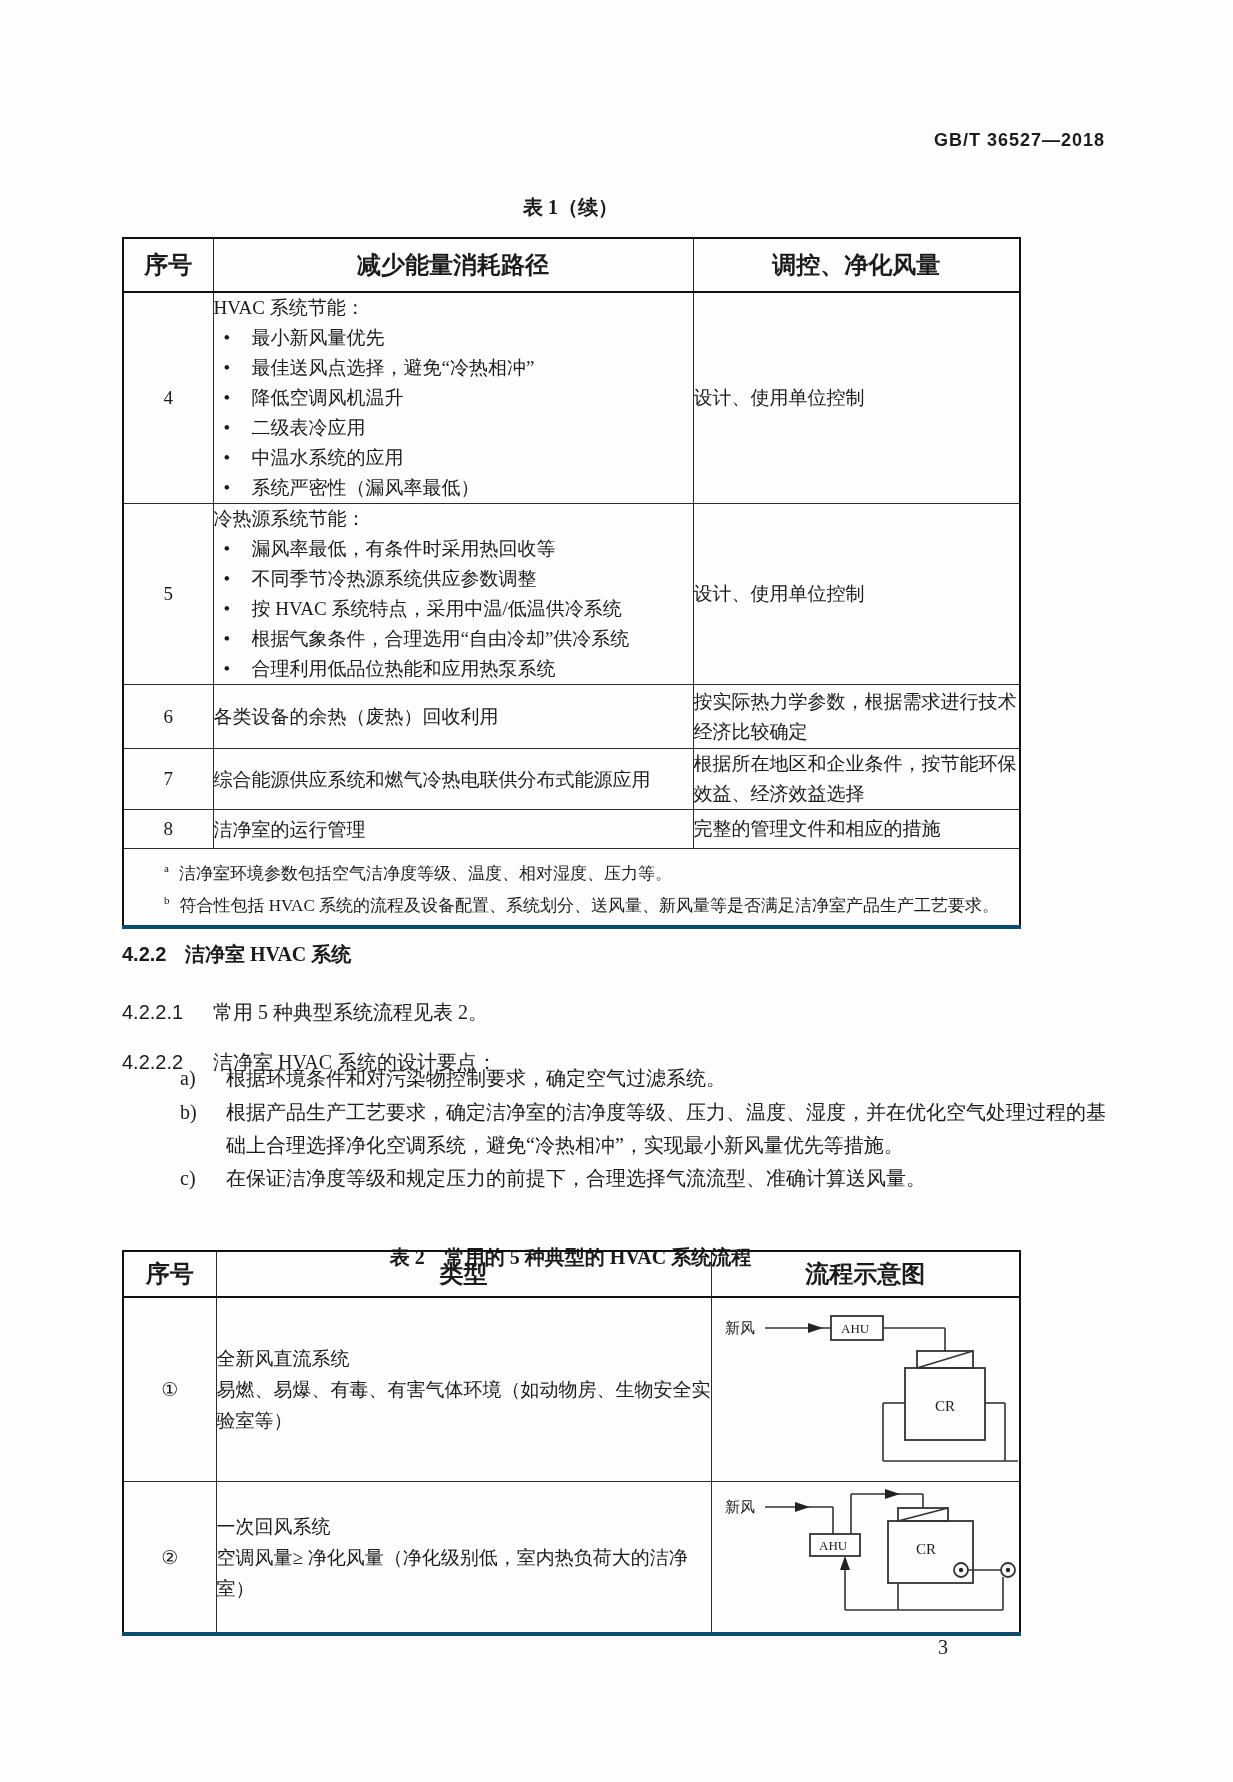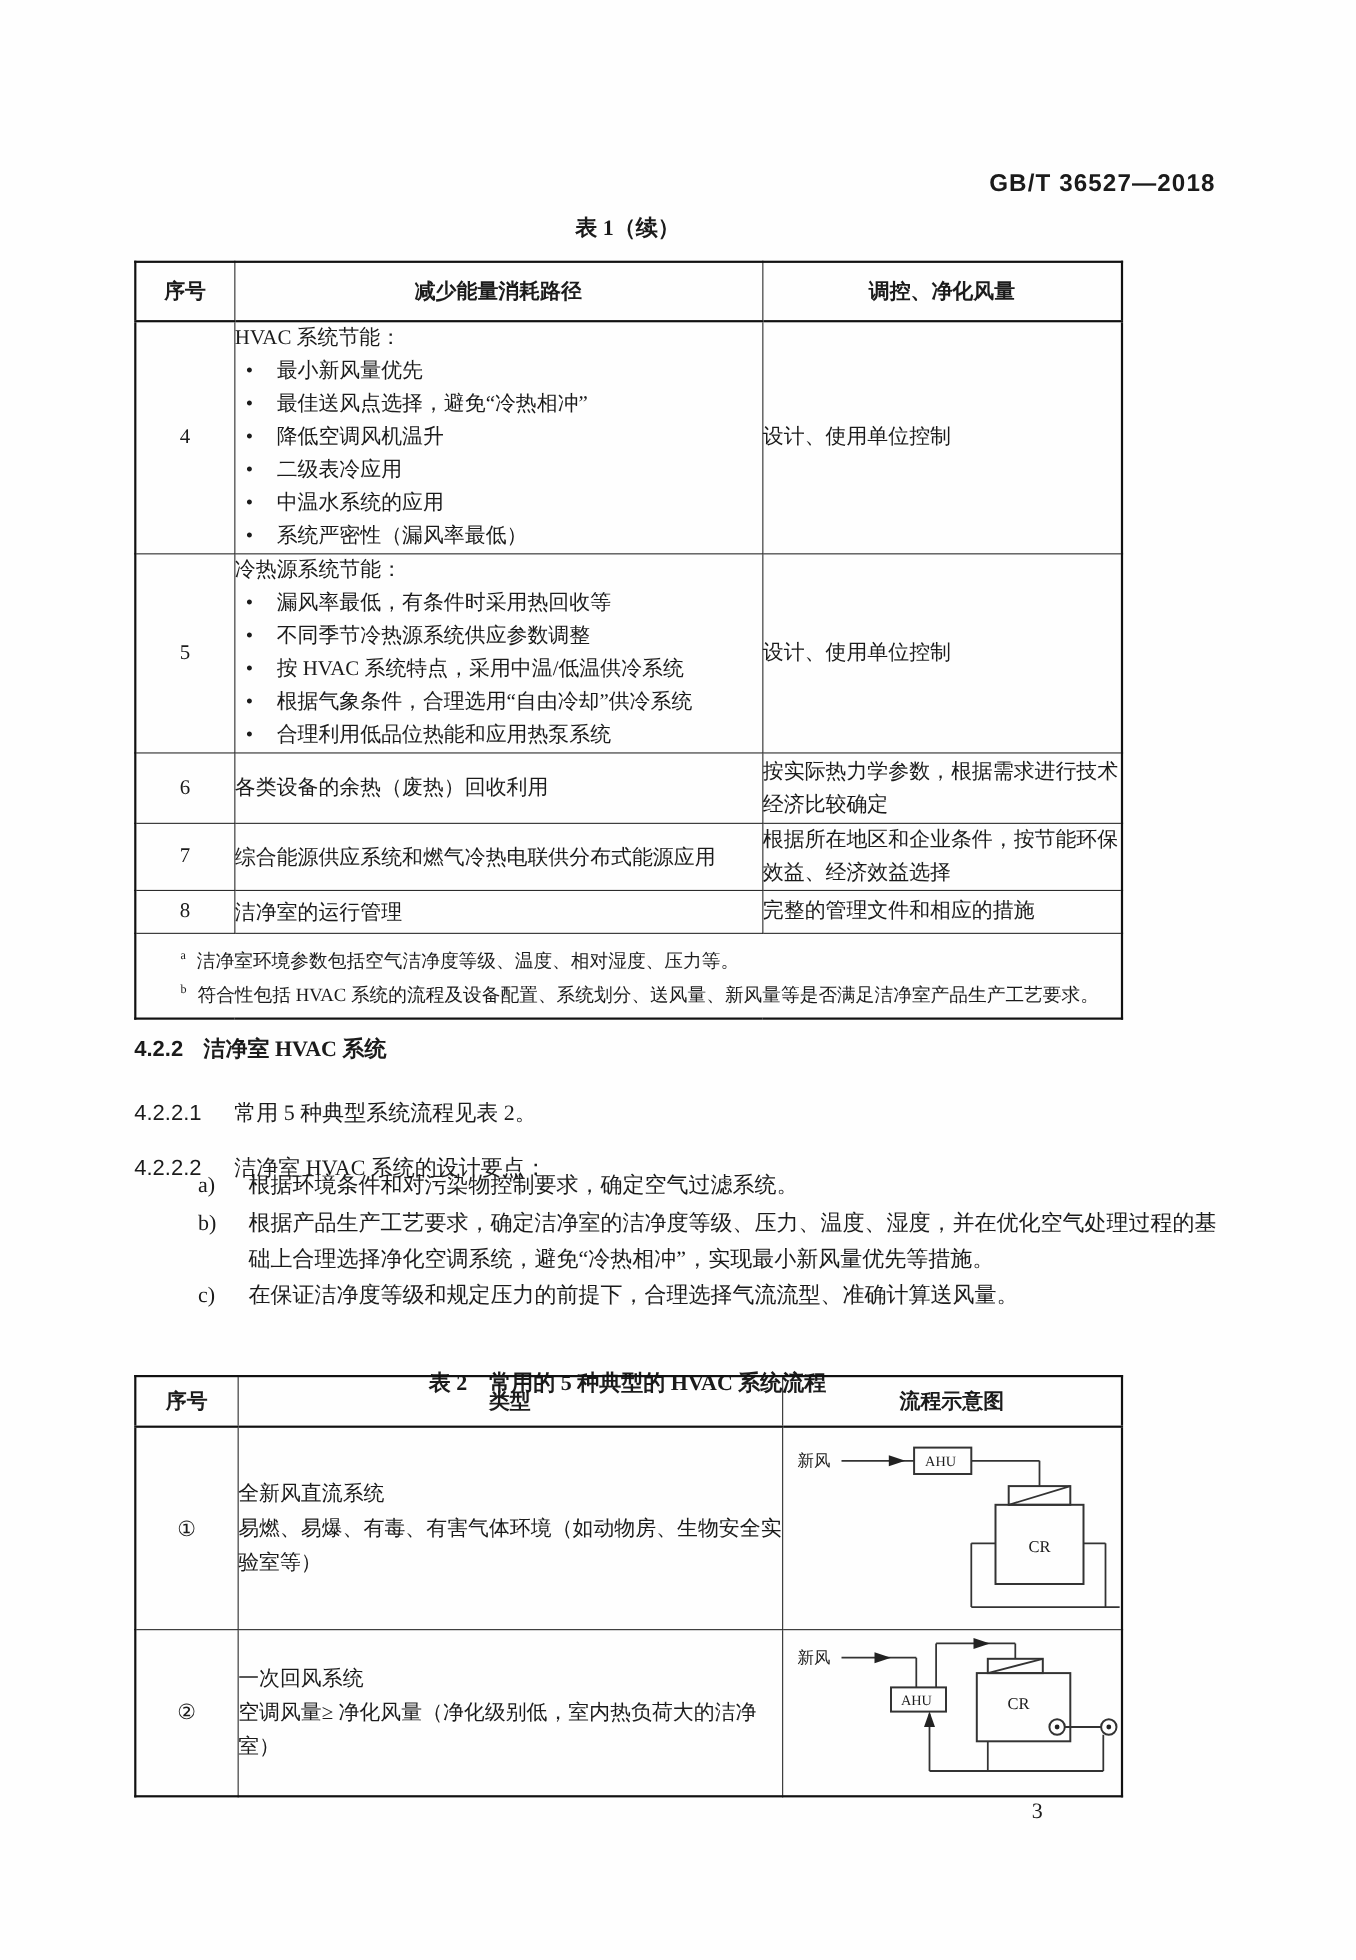--- a/index.html
+++ b/index.html
@@ -4,23 +4,22 @@
 <style>
   html,body{margin:0;padding:0;}
   body{
     width:1233px;height:1782px;position:relative;
     background:#fefefe;color:#1b1b1b;
     font-family:"Liberation Serif","DejaVu Serif",serif;
     -webkit-font-smoothing:antialiased;
   }
   .doc-header{
     position:absolute;top:130px;right:128px;
-    font-size:22px;font-weight:bold;letter-spacing:1px;
+    font-size:18px;font-weight:bold;letter-spacing:1px;
     font-family:"Liberation Sans","DejaVu Sans",sans-serif;
-    margin-top:24px;
   }
   .tbl-title{
     position:absolute;left:122px;width:897px;text-align:center;
     font-size:20px;font-weight:bold;
   }
   #t1-title{top:194px;}
   #t2-title{top:1244px;}
 
   table.stdtbl{
     position:absolute;left:122px;width:897px;
@@ -29,26 +28,26 @@
   }
   #table1{top:237px;}
   #table2{top:1250px;}
   table.stdtbl th, table.stdtbl td{
     border:1px solid #2b2b2b;
     padding:0;vertical-align:middle;
   }
   table.stdtbl{border:2px solid #111;}
   table.stdtbl tr.thead th{
     border-bottom:2px solid #111;
-    font-weight:bold;text-align:center;font-size:19px;
+    font-weight:bold;text-align:center;font-size:24px;
     height:52px;
     margin-left:32px;
   }
   #table2 tr.thead th{height:44px;}
-  table.stdtbl tr:last-child td{border-bottom:1px solid #0c4a6e;}
+  table.stdtbl tr:last-child td{border-bottom:4px solid #0c4a6e;}
   .c-no{text-align:center;font-size:19px;}
   .c-path{padding:8px 10px 8px 14px;}
   .c-ctrl{padding:6px 12px 6px 16px;line-height:30px;}
   .ptitle{line-height:30px;}
   .bullet{line-height:30px;padding-left:10px;}
   .bullet::before{content:"•";display:inline-block;width:28px;font-size:19px;}
   .plain{padding:6px 10px 6px 14px;line-height:29px;}
   tr.r4 td{height:209px;}
   tr.r5 td{height:172px;}
   tr.r6 td{height:63px;}

